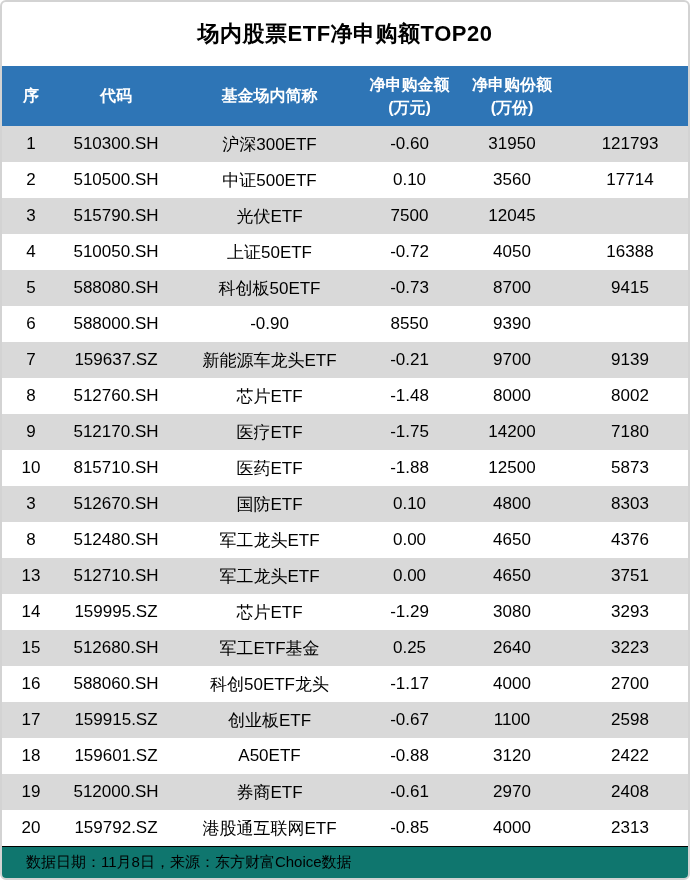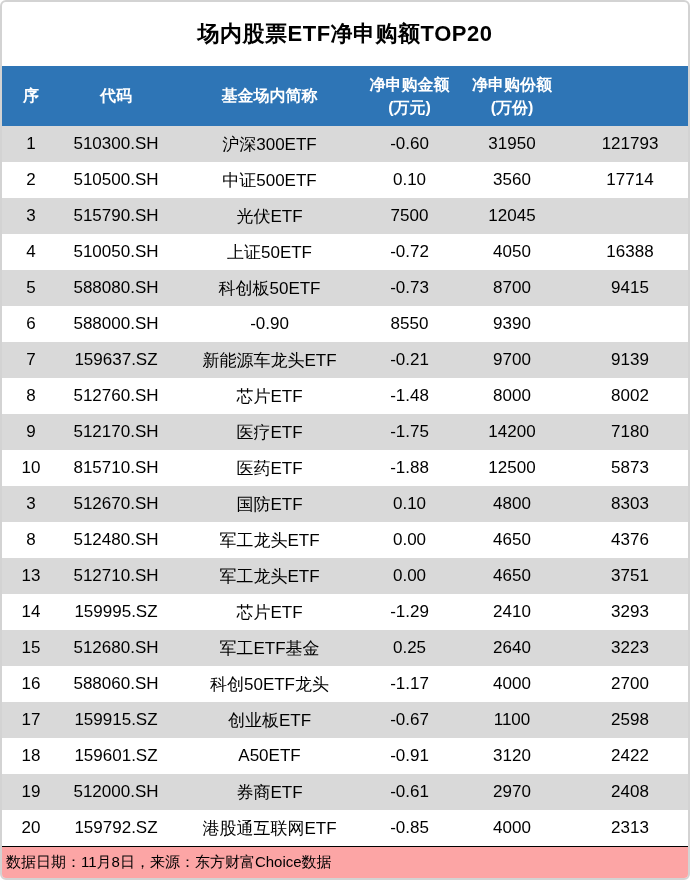--- a/index.html
+++ b/index.html
@@ -42,23 +42,23 @@
   .tr.even { background: #ffffff; }
   .td {
     display: flex; align-items: center; justify-content: center;
     font-size: 17px; color: #000000;
     white-space: nowrap;
   }
   .tfoot {
     height: 32px;
     border-top: 1px solid #000000;
     display: flex; align-items: center;
-    padding-left: 4px;
+    padding-left: 24px;
     font-size: 15px; color: #000000;
-    background: #fca5a5;
+    background: #0f766e;
   }
 </style>
 </head>
 <body>
 
 <div class="card">
   <div class="title-bar">场内股票ETF净申购额TOP20</div>
 
   <div class="thead grid-row">
     <div class="th">序</div>
@@ -171,21 +171,21 @@
         <div class="td">军工龙头ETF</div>
         <div class="td">0.00</div>
         <div class="td">4650</div>
         <div class="td">3751</div>
       </div>
       <div class="tr grid-row even">
         <div class="td">14</div>
         <div class="td">159995.SZ</div>
         <div class="td">芯片ETF</div>
         <div class="td">-1.29</div>
-        <div class="td">2410</div>
+        <div class="td">3080</div>
         <div class="td">3293</div>
       </div>
       <div class="tr grid-row odd">
         <div class="td">15</div>
         <div class="td">512680.SH</div>
         <div class="td">军工ETF基金</div>
         <div class="td">0.25</div>
         <div class="td">2640</div>
         <div class="td">3223</div>
       </div>
@@ -202,21 +202,21 @@
         <div class="td">159915.SZ</div>
         <div class="td">创业板ETF</div>
         <div class="td">-0.67</div>
         <div class="td">1100</div>
         <div class="td">2598</div>
       </div>
       <div class="tr grid-row even">
         <div class="td">18</div>
         <div class="td">159601.SZ</div>
         <div class="td">A50ETF</div>
-        <div class="td">-0.91</div>
+        <div class="td">-0.88</div>
         <div class="td">3120</div>
         <div class="td">2422</div>
       </div>
       <div class="tr grid-row odd">
         <div class="td">19</div>
         <div class="td">512000.SH</div>
         <div class="td">券商ETF</div>
         <div class="td">-0.61</div>
         <div class="td">2970</div>
         <div class="td">2408</div>

